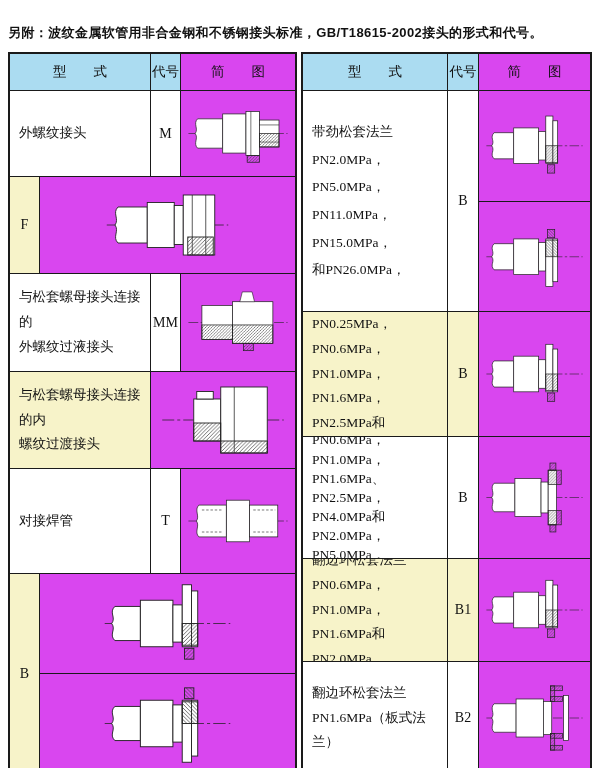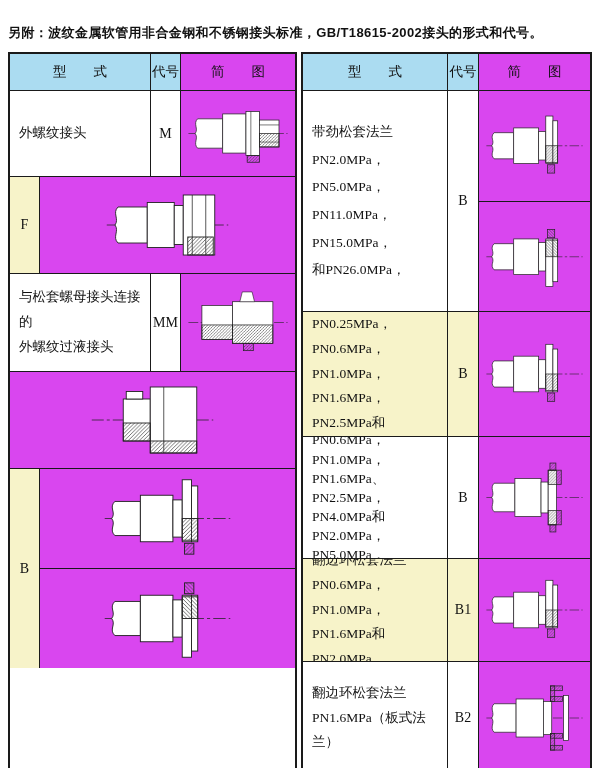--- a/index.html
+++ b/index.html
@@ -133,40 +133,65 @@
                 <polygon points="88,26 92,10 108,10 112,26" fill="#fff" stroke="#222"></polygon>
                 <rect x="26" y="64" width="50" height="24" fill="url(#h2)" stroke="#222" stroke-width="1.2"></rect>
                 <rect x="76" y="64" width="66" height="30" fill="url(#h2)" stroke="#222" stroke-width="1.2"></rect>
                 <rect x="94" y="94" width="16" height="12" fill="url(#h2)" stroke="#222" stroke-width="1.2"></rect>
               </svg>
             </div>
         </div>
       </div>
 
       <div class="trow hl" style="height:97px">
+        <div class="cell c-type">与松套螺母接头连接的内
+螺纹过渡接头</div>
         <div class="cell c-diag">
           <div class="dsub">
               <svg viewBox="0 0 170 120" preserveAspectRatio="xMidYMid meet">
                 <defs>
                   <pattern id="h3" patternUnits="userSpaceOnUse" width="5" height="5">
                     <path d="M0 5L5 0" stroke="#444" stroke-width="1"></path>
                   </pattern>
                 </defs>
                 <line x1="4" y1="60" x2="166" y2="60" stroke="#222" stroke-width="1" stroke-dasharray="16 4 4 4"></line>
                 <rect x="46" y="32" width="36" height="56" fill="#fff" stroke="#222" stroke-width="1.2"></rect>
                 <rect x="50" y="22" width="22" height="10" fill="#fff" stroke="#222" stroke-width="1.2"></rect>
                 <rect x="82" y="16" width="62" height="88" fill="#fff" stroke="#222" stroke-width="1.2"></rect>
                 <line x1="100" y1="16" x2="100" y2="104" stroke="#222" stroke-width="1"></line>
                 <rect x="46" y="64" width="36" height="24" fill="url(#h3)" stroke="#222" stroke-width="1.2"></rect>
                 <rect x="82" y="88" width="62" height="16" fill="url(#h3)" stroke="#222" stroke-width="1.2"></rect>
               </svg>
             </div>
         </div>
       </div>
 
+      <div class="trow" style="height:105px">
+        <div class="cell c-type">对接焊管</div>
+        <div class="cell c-code">T</div>
+        <div class="cell c-diag">
+          <div class="dsub">
+              <svg viewBox="0 0 170 120" preserveAspectRatio="xMidYMid meet">
+                <defs>
+                  <pattern id="h4" patternUnits="userSpaceOnUse" width="5" height="5">
+                    <path d="M0 5L5 0" stroke="#444" stroke-width="1"></path>
+                  </pattern>
+                </defs>
+                <line x1="4" y1="60" x2="166" y2="60" stroke="#222" stroke-width="1" stroke-dasharray="16 4 4 4"></line>
+                <path d="M66 34 L21 34 C13 42 23 52 17 60 C23 68 13 78 21 86 L66 86 Z" fill="#fff" stroke="#222" stroke-width="1.2"></path>
+                <line x1="26" y1="42" x2="60" y2="42" stroke="#222" stroke-width="1" stroke-dasharray="4 3"></line>
+                <line x1="26" y1="78" x2="60" y2="78" stroke="#222" stroke-width="1" stroke-dasharray="4 3"></line>
+                <rect x="66" y="26" width="38" height="68" fill="#fff" stroke="#222" stroke-width="1.2"></rect>
+                <rect x="104" y="34" width="46" height="52" fill="#fff" stroke="#222" stroke-width="1.2"></rect>
+                <line x1="110" y1="42" x2="146" y2="42" stroke="#222" stroke-width="1" stroke-dasharray="4 3"></line>
+                <line x1="110" y1="78" x2="146" y2="78" stroke="#222" stroke-width="1" stroke-dasharray="4 3"></line>
+              </svg>
+            </div>
+        </div>
+      </div>
 
       <div class="trow hl" style="height:199px">
         <div class="cell c-code">B</div>
         <div class="cell c-diag">
           <div class="dsub">
               <svg viewBox="0 0 170 120" preserveAspectRatio="xMidYMid meet">
                 <defs>
                   <pattern id="h5" patternUnits="userSpaceOnUse" width="5" height="5">
                     <path d="M0 5L5 0" stroke="#444" stroke-width="1"></path>
                   </pattern>

